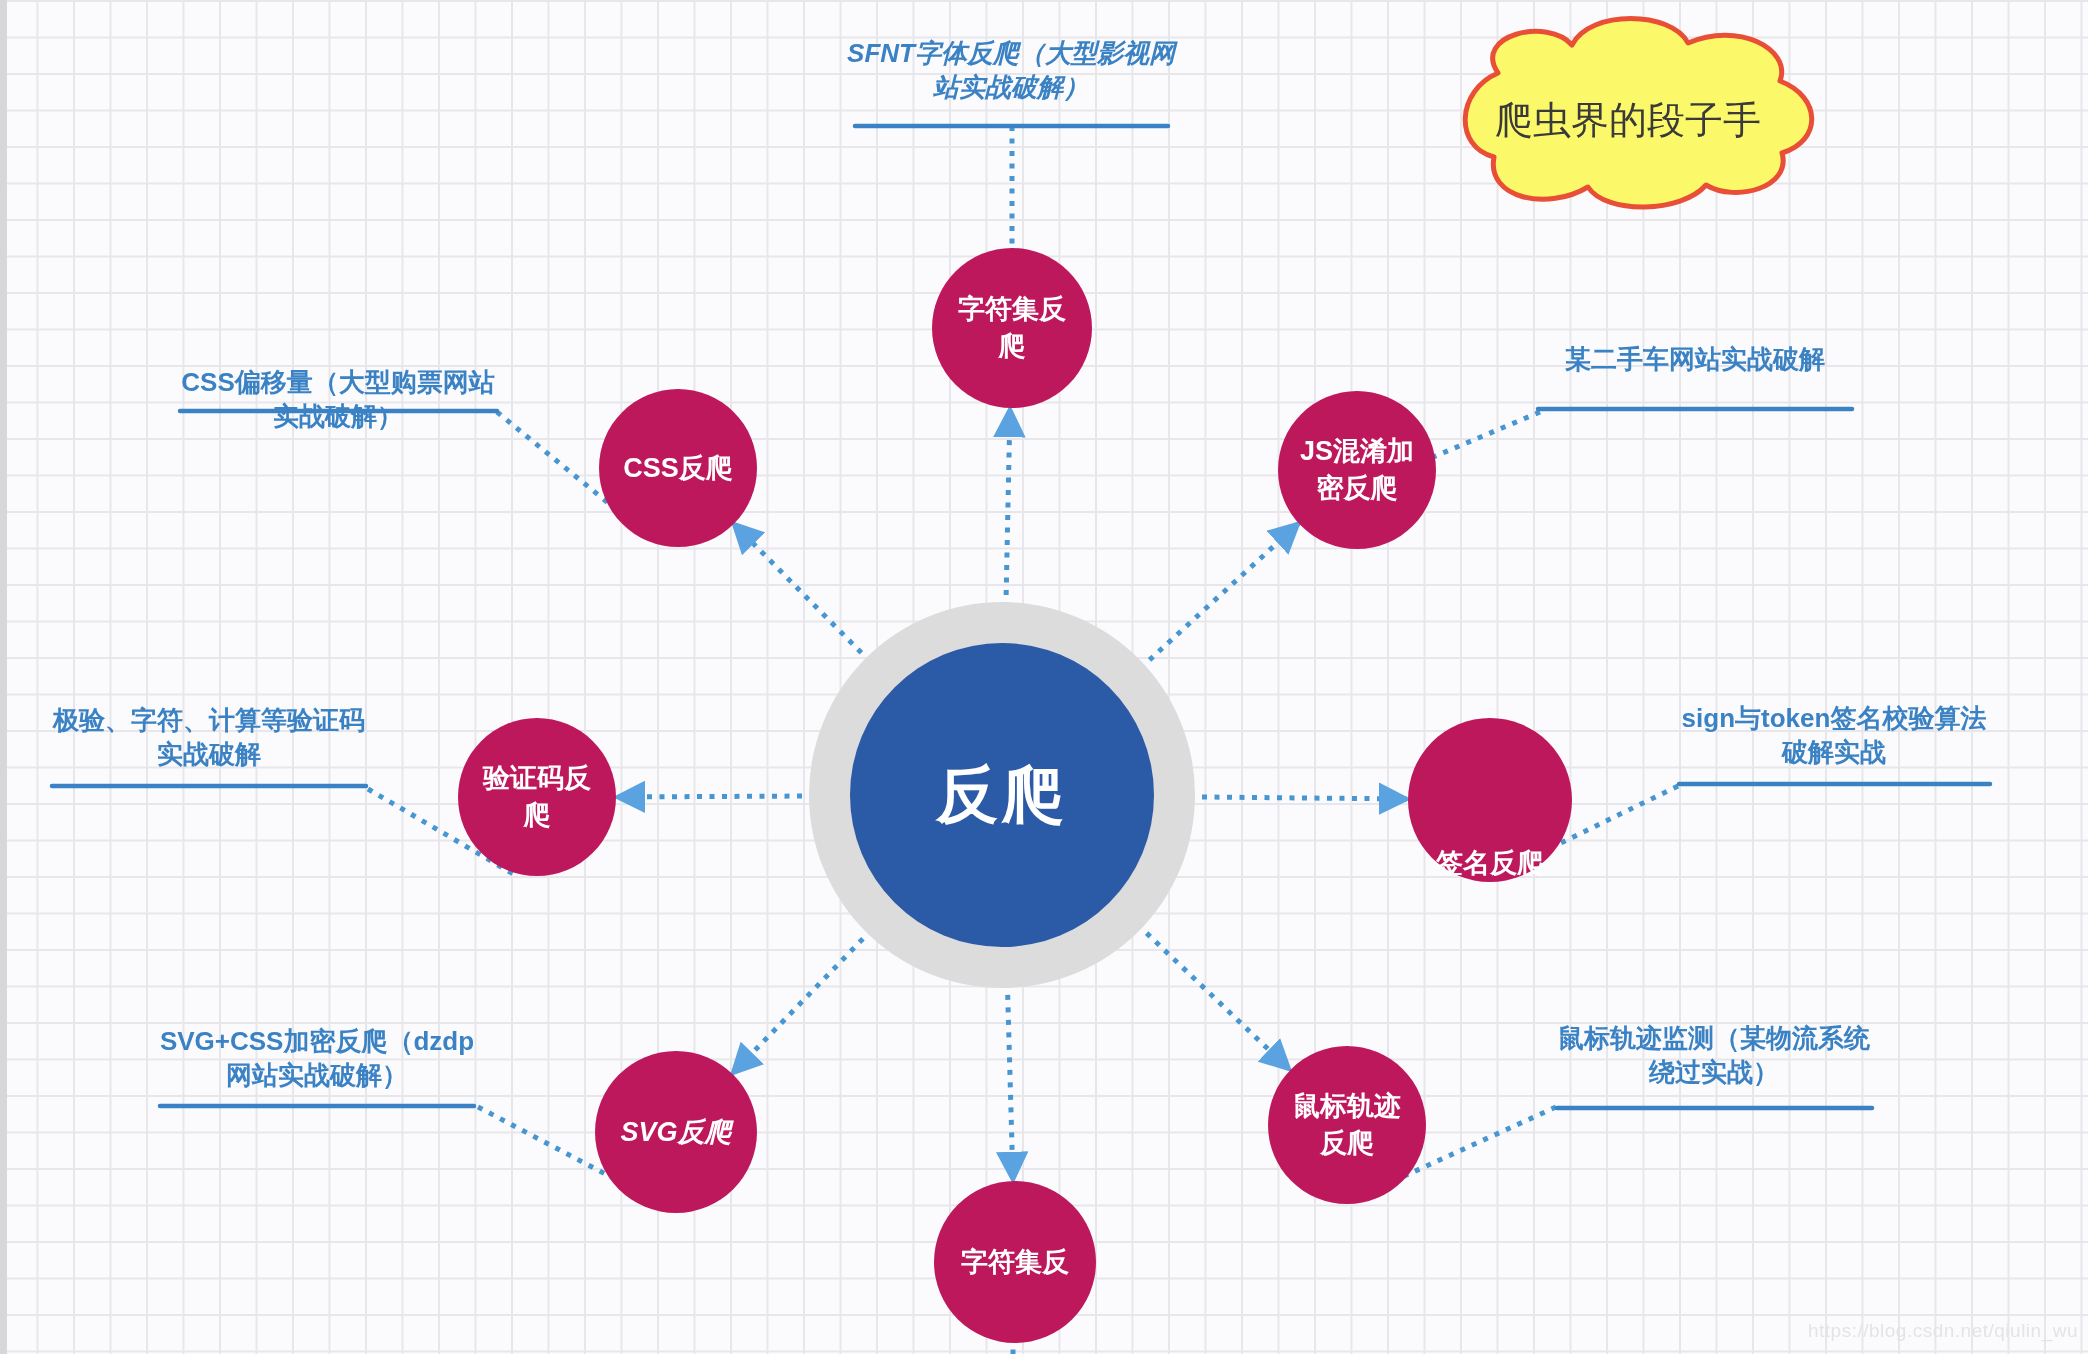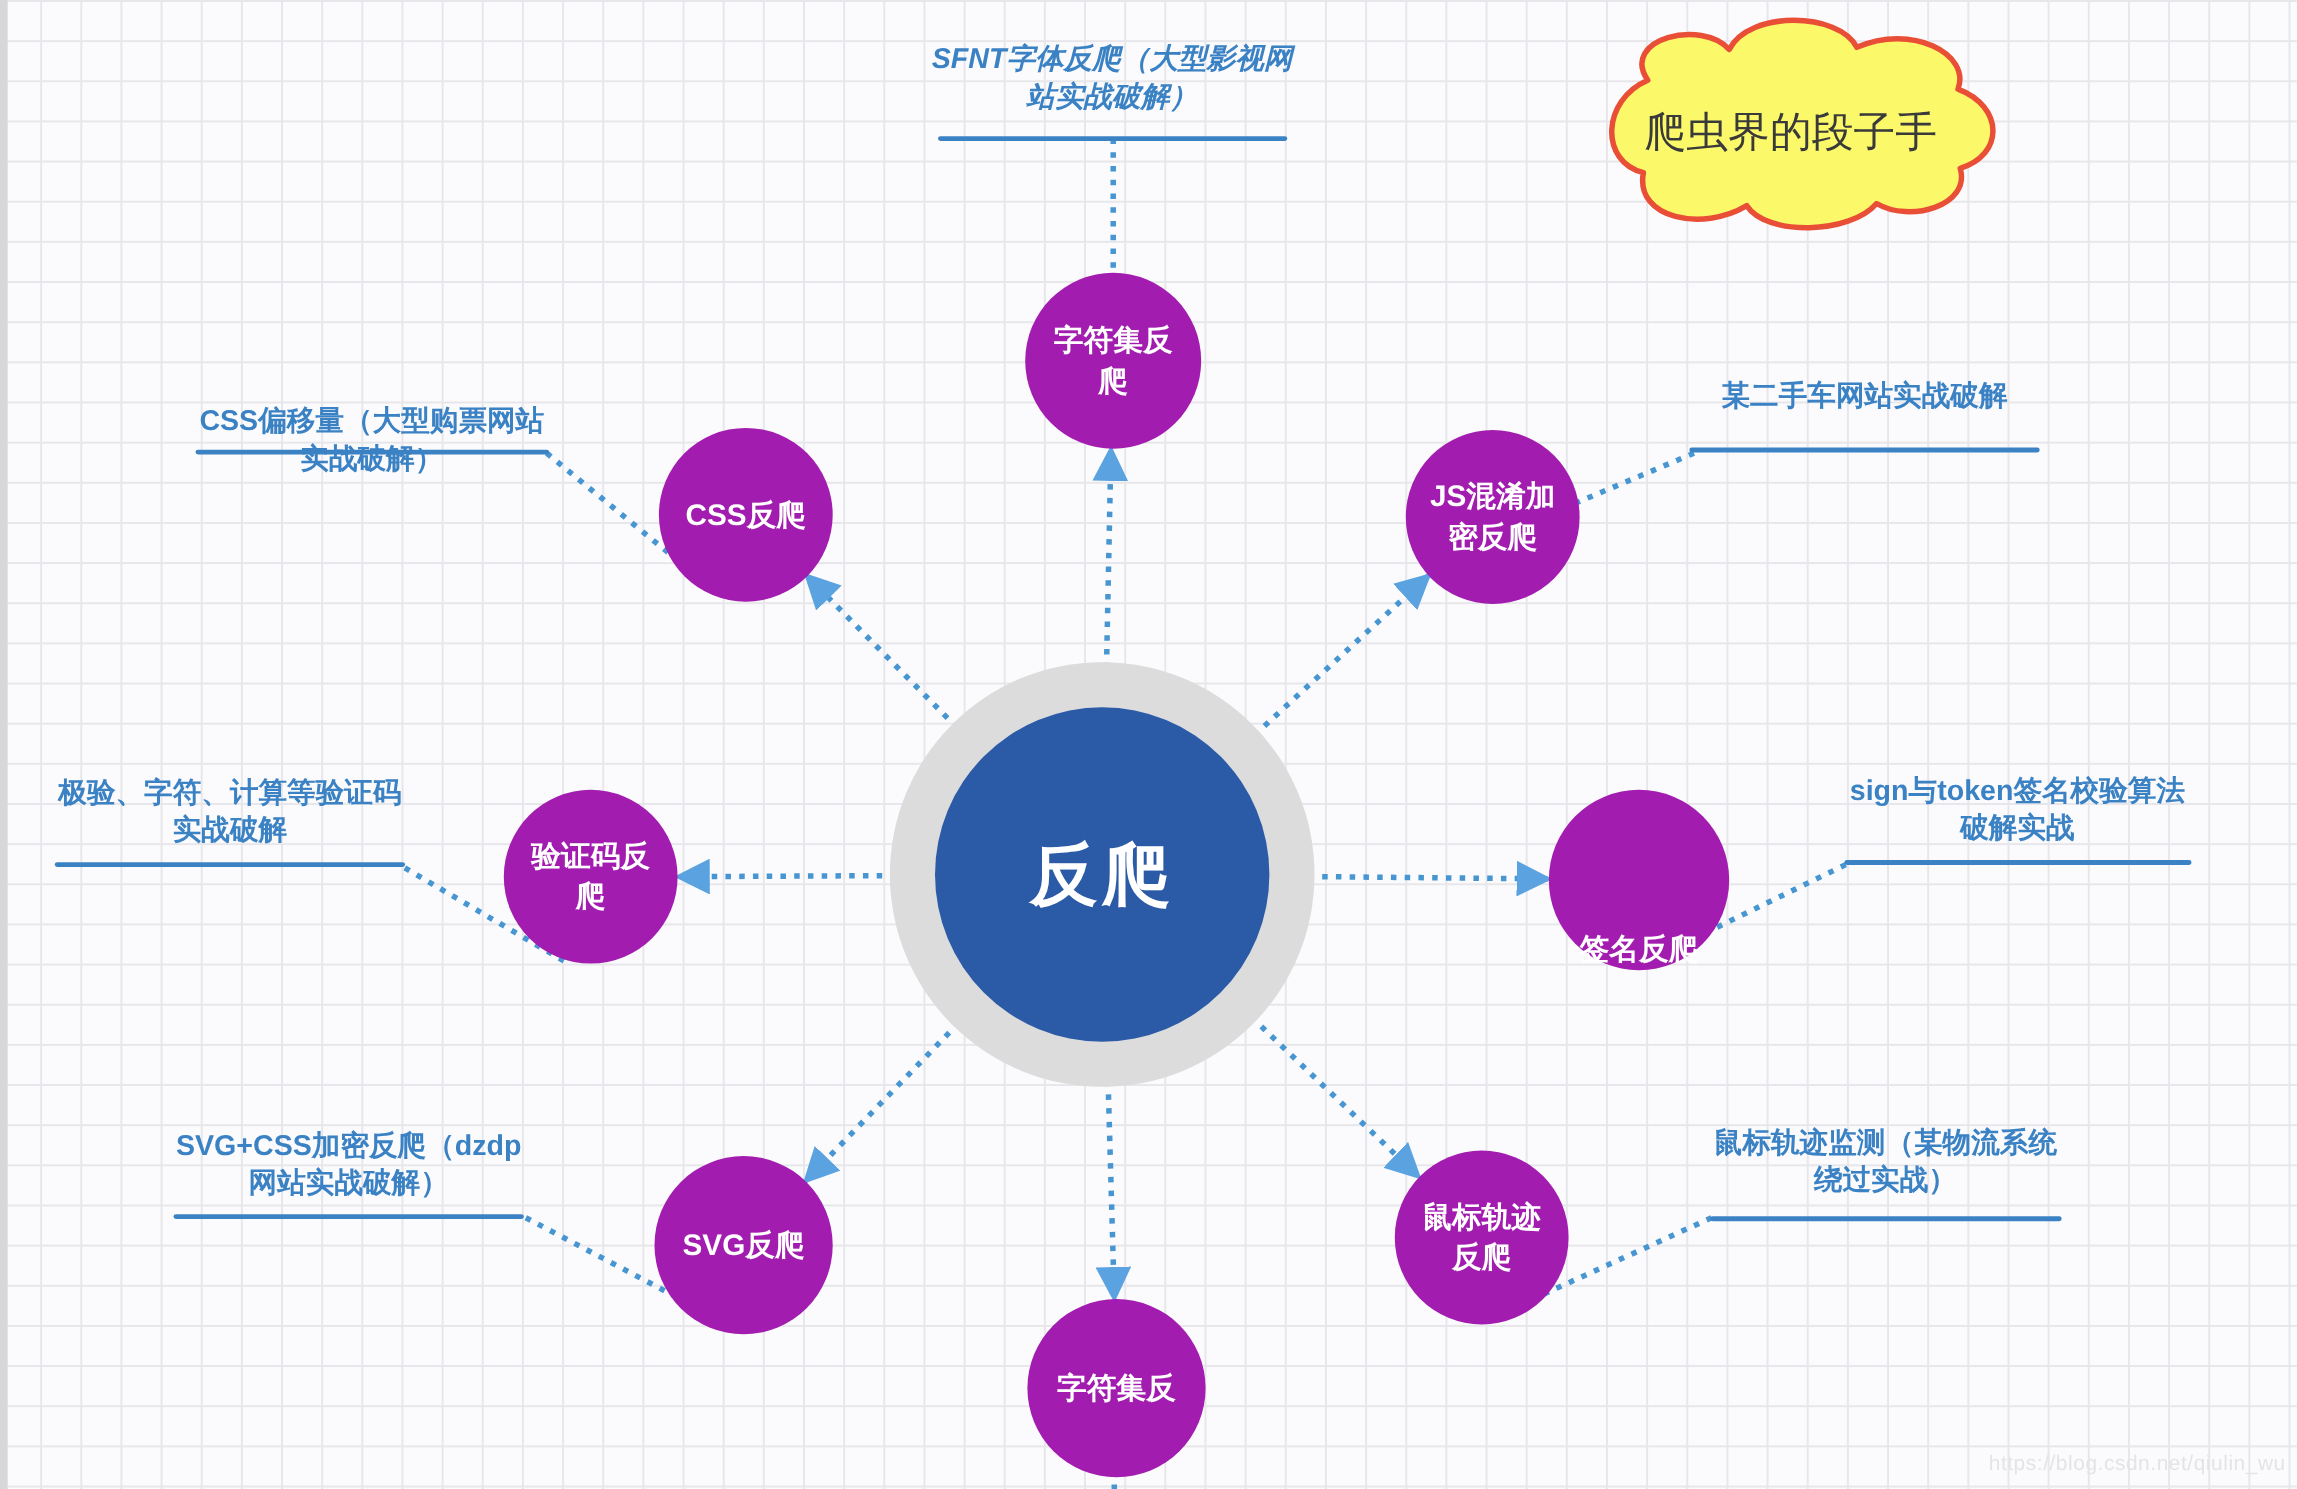--- a/index.html
+++ b/index.html
@@ -11,39 +11,39 @@
       linear-gradient(#e7e7eb 2px, transparent 2px),
       linear-gradient(90deg, #e7e7eb 2px, transparent 2px);
     background-size:36.5px 36.5px;
   }
   .left-strip{position:absolute;left:0;top:0;width:7px;height:100%;background:#d7d7d9;z-index:3;}
   #connectors{position:absolute;left:0;top:0;z-index:1;}
   .dotline{stroke:#4796D2;stroke-width:5;stroke-dasharray:5 7.5;fill:none;}
   .underline{stroke:#3B82C4;stroke-width:4.5;stroke-linecap:round;}
 
   .node{
-    position:absolute;border-radius:50%;background:#a21caf;z-index:2;
+    position:absolute;border-radius:50%;background:#be185d;z-index:2;
     display:flex;align-items:center;justify-content:center;text-align:center;
     color:#fff;font-weight:bold;font-size:27px;line-height:37px;white-space:pre-line;
   }
   .center-ring{
     position:absolute;left:809px;top:602px;width:386px;height:386px;border-radius:50%;
     background:#DCDCDD;z-index:2;display:flex;align-items:center;justify-content:center;
   }
   .center-node{
     width:304px;height:304px;border-radius:50%;background:#2B5AA7;
     display:flex;align-items:center;justify-content:center;
     color:#fff;font-weight:bold;font-size:62px;letter-spacing:4px;
   }
   .node-charset{left:932px;top:248px;width:160px;height:160px;}
   .node-css{left:599px;top:389px;width:158px;height:158px;}
   .node-js{left:1278px;top:391px;width:158px;height:158px;}
   .node-captcha{left:458px;top:718px;width:158px;height:158px;}
   .node-sign{left:1408px;top:718px;width:164px;height:164px;align-items:flex-end;}
-  .node-svg{left:595px;top:1051px;width:162px;height:162px;}
+  .node-svg{left:595px;top:1051px;width:162px;height:162px;font-style:italic;}
   .node-mouse{left:1268px;top:1046px;width:158px;height:158px;}
   .node-finger{left:934px;top:1181px;width:162px;height:162px;}
 
   .annotation{
     position:absolute;width:360px;text-align:center;z-index:2;
     color:#3B82C4;font-weight:bold;font-size:26px;line-height:34px;white-space:pre-line;
   }
   .ann-top{left:831px;top:36px;font-style:italic;}
   .ann-top-left{left:158px;top:329px;margin-top:36px;}
   .ann-top-right{left:1515px;top:342px;}

